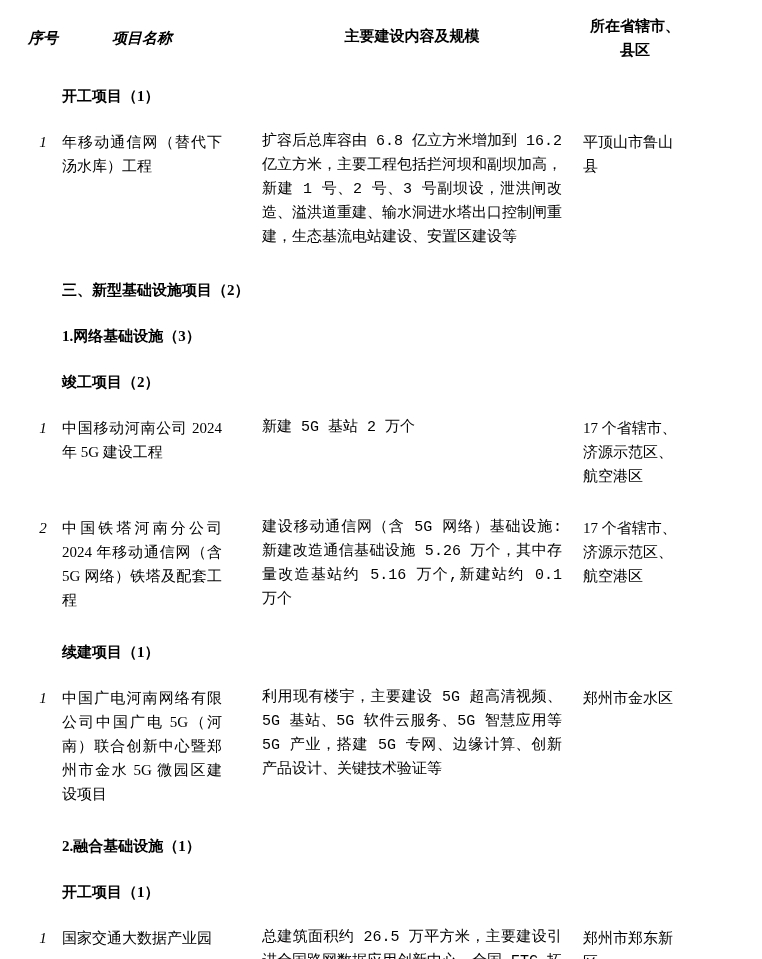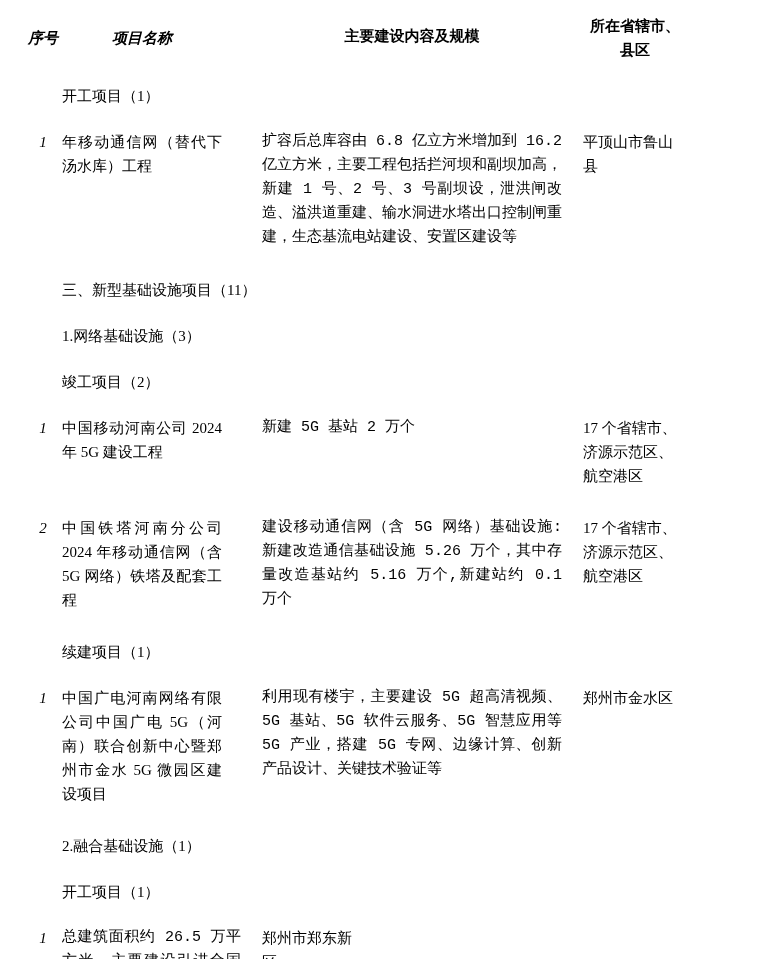--- a/index.html
+++ b/index.html
@@ -30,21 +30,21 @@
   }
   .thead .c1 { text-align: center; }
   .thead .c2 { text-align: center; padding-right: 40px; font-style: italic; }
   .thead .c3 { text-align: center; padding-right: 21px; }
   .thead .c4 { width: 104px; text-align: center; }
   .c1 { text-align: center; font-style: italic; }
   .c2 { padding-right: 40px; text-align: justify; }
   .c3 { padding-right: 21px; text-align: justify; font-family: Liberation Mono, monospace; }
   .c4 { width: 100px; }
   .section-heading {
-    font-weight: normal;
+    font-weight: bold;
     margin: 22px 8px 22px 38px;
   }
   .row { margin-bottom: 28px; }
   .thead, .row, .section-heading { word-break: normal; }
 </style>
 </head>
 <body>
 
 <div class="page">
 
@@ -57,21 +57,21 @@
 
   <div class="section-heading">开工项目（1）</div>
 
   <div class="grid row">
     <div class="c1">1</div>
     <div class="c2">年移动通信网（替代下汤水库）工程</div>
     <div class="c3">扩容后总库容由 6.8 亿立方米增加到 16.2 亿立方米，主要工程包括拦河坝和副坝加高，新建 1 号、2 号、3 号副坝设，泄洪闸改造、溢洪道重建、输水洞进水塔出口控制闸重建，生态基流电站建设、安置区建设等</div>
     <div class="c4">平顶山市鲁山县</div>
   </div>
 
-  <div class="section-heading">三、新型基础设施项目（11）</div>
+  <div class="section-heading">三、新型基础设施项目（2）</div>
 
   <div class="section-heading">1.网络基础设施（3）</div>
 
   <div class="section-heading">竣工项目（2）</div>
 
   <div class="grid row">
     <div class="c1">1</div>
     <div class="c2">中国移动河南公司 2024 年 5G 建设工程</div>
     <div class="c3">新建 5G 基站 2 万个</div>
     <div class="c4">17 个省辖市、济源示范区、航空港区</div>
@@ -92,17 +92,18 @@
     <div class="c3">利用现有楼宇，主要建设 5G 超高清视频、5G 基站、5G 软件云服务、5G 智慧应用等 5G 产业，搭建 5G 专网、边缘计算、创新产品设计、关键技术验证等</div>
     <div class="c4">郑州市金水区</div>
   </div>
 
   <div class="section-heading">2.融合基础设施（1）</div>
 
   <div class="section-heading">开工项目（1）</div>
 
   <div class="grid row">
     <div class="c1">1</div>
+    <div class="c2">国家交通大数据产业园</div>
     <div class="c3">总建筑面积约 26.5 万平方米，主要建设引进全国路网数据应用创新中心、全国 ETC 拓展应用大数据中心、全国交通物流大数据中心、全国智慧交通区块链技术中心，上下游企业配套、科研用房等</div>
     <div class="c4">郑州市郑东新区</div>
   </div>
 
 </div>
 
 </body></html>

